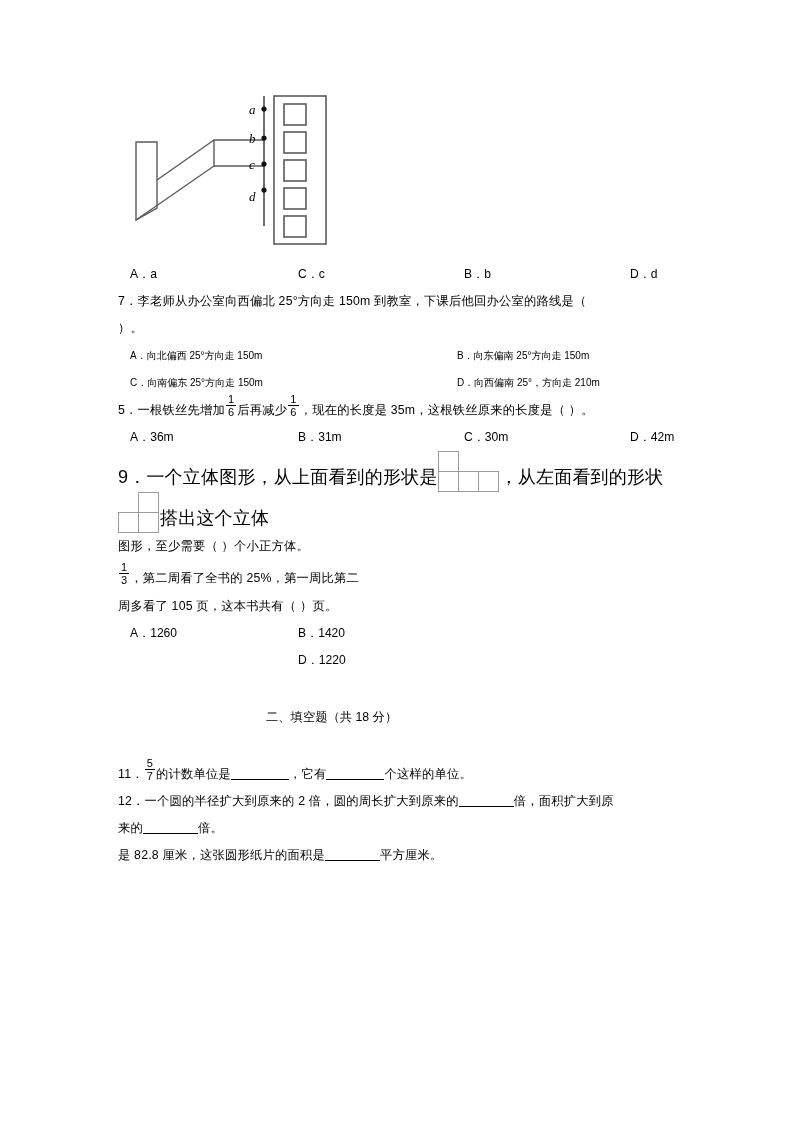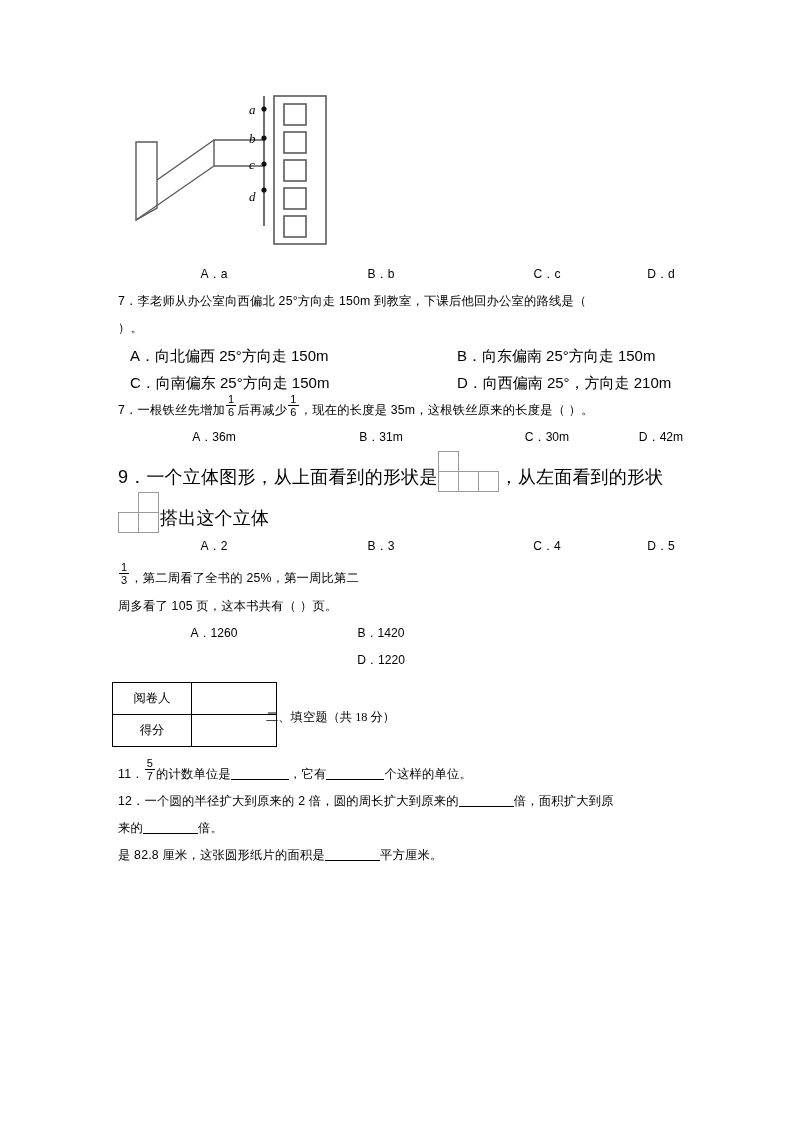--- a/index.html
+++ b/index.html
@@ -50,31 +50,30 @@
     line-height: 27px;
     letter-spacing: 0.2px;
   }
   .opts {
     display: flex;
     font-size: 12.1px;
     line-height: 27px;
     padding-left: 12px;
     box-sizing: border-box;
     width: 562px;
-    text-align: center;
   }
   .opt { flex: 0 0 auto; }
   .opt-a { width: 168px; }
   .opt-b { width: 166px; }
   .opt-c { width: 166px; }
   .opt-d { width: 62px; }
 
   .opts2 {
     display: flex;
-    font-size: 15px;
+    font-size: 10px;
     line-height: 27px;
     padding-left: 12px;
     box-sizing: border-box;
     width: 562px;
   }
   .opts2 .o1 { width: 334px; }
   .opts2 .o2 { width: 228px; }
 
   
   .frac {
@@ -147,21 +146,20 @@
     font-size: 12.3px;
     padding: 0;
   }
   table.score td.wide { width: 84px; }
   .sectitle {
     position: absolute;
     left: 148px;
     top: 27px;
     font-size: 12.3px;
     white-space: nowrap;
-    font-family: Liberation Serif, serif;
   }
 </style>
 </head>
 <body>
 
 <div class="page">
   <div class="content">
 
     <div class="fig6">
       <svg width="220" height="175" viewBox="0 0 220 175">
@@ -188,82 +186,65 @@
 
         <text x="131" y="34" font-family="Liberation Serif, serif" font-style="italic" font-size="13" fill="#000">a</text>
         <text x="131" y="63" font-family="Liberation Serif, serif" font-style="italic" font-size="13" fill="#000">b</text>
         <text x="131" y="89" font-family="Liberation Serif, serif" font-style="italic" font-size="13" fill="#000">c</text>
         <text x="131" y="121" font-family="Liberation Serif, serif" font-style="italic" font-size="13" fill="#000">d</text>
       </svg>
     </div>
 
     <div class="opts">
       <span class="opt opt-a">A．a</span>
+      <span class="opt opt-c">C．c</span>
       <span class="opt opt-b">B．b</span>
-      <span class="opt opt-c">C．c</span>
       <span class="opt opt-d">D．d</span>
     </div>
 
     <div class="qline">7．李老师从办公室向西偏北 25°方向走 150m 到教室，下课后他回办公室的路线是（</div>
     <div class="qline">）。</div>
     <div class="opts2">
       <span class="o1">A．向北偏西 25°方向走 150m</span>
       <span class="o2">B．向东偏南 25°方向走 150m</span>
     </div>
     <div class="opts2">
       <span class="o1">C．向南偏东 25°方向走 150m</span>
       <span class="o2">D．向西偏南 25°，方向走 210m</span>
     </div>
 
     <div class="qline">
-      <span>7．一根铁丝先增加</span><span class="frac"><span class="num">1</span><span class="den">6</span></span><span>后再减少</span><span class="frac"><span class="num">1</span><span class="den">6</span></span><span>，现在的长度是 35m，这根铁丝原来的长度是（      ）。</span>
+      <span>5．一根铁丝先增加</span><span class="frac"><span class="num">1</span><span class="den">6</span></span><span>后再减少</span><span class="frac"><span class="num">1</span><span class="den">6</span></span><span>，现在的长度是 35m，这根铁丝原来的长度是（      ）。</span>
     </div>
     <div class="opts">
       <span class="opt opt-a">A．36m</span>
       <span class="opt opt-b">B．31m</span>
       <span class="opt opt-c">C．30m</span>
       <span class="opt opt-d">D．42m</span>
     </div>
 
     <div class="qpara" style="line-height:30px;">
       <span>9．一个立体图形，从上面看到的形状是</span><span class="shape shape-top"><span class="cell" style="left:0px;  top:0px;  width:21px; height:21px;"></span><span class="cell" style="left:0px;  top:20px; width:21px; height:21px;"></span><span class="cell" style="left:20px; top:20px; width:21px; height:21px;"></span><span class="cell" style="left:40px; top:20px; width:21px; height:21px;"></span></span><span>，从左面看到的形状</span><span class="shape shape-left"><span class="cell" style="left:20px; top:0px;  width:21px; height:21px;"></span><span class="cell" style="left:0px;  top:20px; width:21px; height:21px;"></span><span class="cell" style="left:20px; top:20px; width:21px; height:21px;"></span></span><span>搭出这个立体</span>
     </div>
-    <div class="opts">
-      <span class="opt opt-a">A．2</span>
-      <span class="opt opt-b">B．3</span>
-      <span class="opt opt-c">C．4</span>
-      <span class="opt opt-d">D．5</span>
-    </div>
+    <div class="qline">图形，至少需要（      ）个小正方体。</div>
 
     <div class="qline" style="margin-top:4px;">
       <span class="frac"><span class="num">1</span><span class="den">3</span></span><span>，第二周看了全书的 25%，第一周比第二</span>
     </div>
     <div class="qline">周多看了 105 页，这本书共有（      ）页。</div>
     <div class="opts">
       <span class="opt opt-a">A．1260</span>
       <span class="opt opt-b">B．1420</span>
     </div>
     <div class="opts">
       <span class="opt opt-a"></span>
       <span class="opt opt-b">D．1220</span>
     </div>
 
     <div class="scorewrap">
-      <table class="score">
-        <tbody>
-            <tr>
-          <td>阅卷人</td>
-          <td class="wide"></td>
-        </tr>
-        <tr>
-          <td>得分</td>
-          <td class="wide"></td>
-        </tr>
-      </tbody>
-        </table>
       <div class="sectitle">二、填空题（共 18 分）</div>
     </div>
 
     <div class="qline">
       <span>11．</span><span class="frac"><span class="num">5</span><span class="den">7</span></span><span>的计数单位是</span><span class="blank"></span><span>，它有</span><span class="blank"></span><span>个这样的单位。</span>
     </div>
 
     <div class="qline">
       <span>12．一个圆的半径扩大到原来的 2 倍，圆的周长扩大到原来的</span><span class="blank blank-sm"></span><span>倍，面积扩大到原</span>
     </div>

